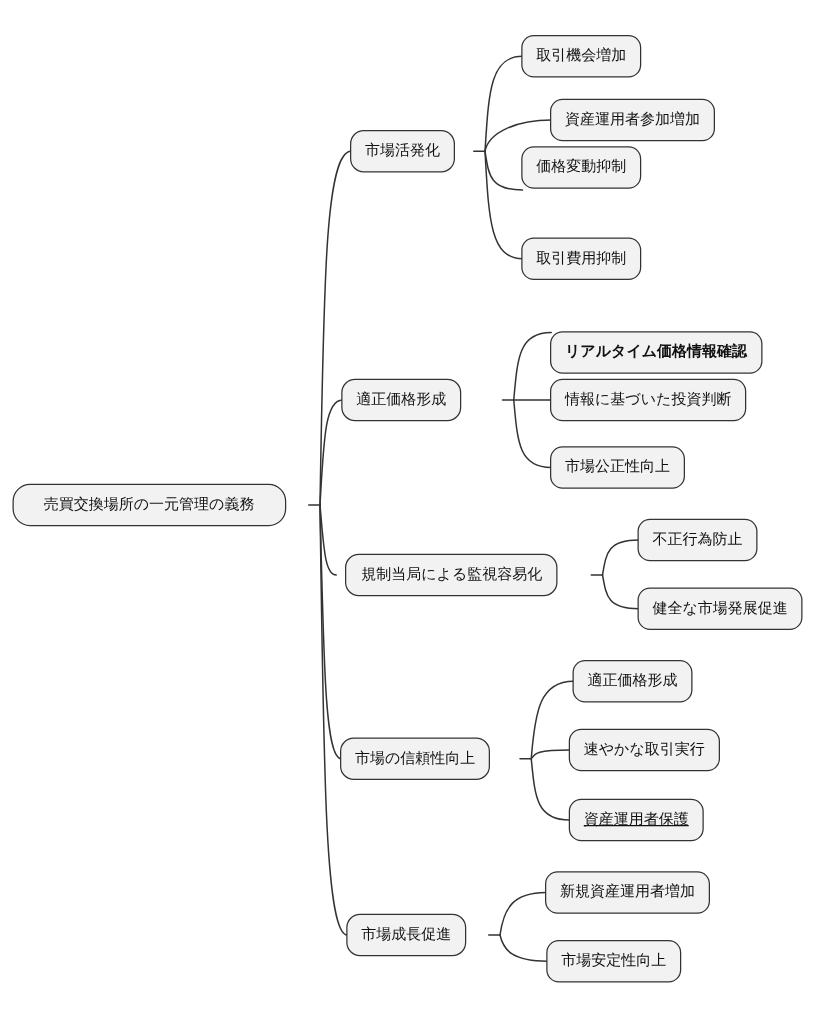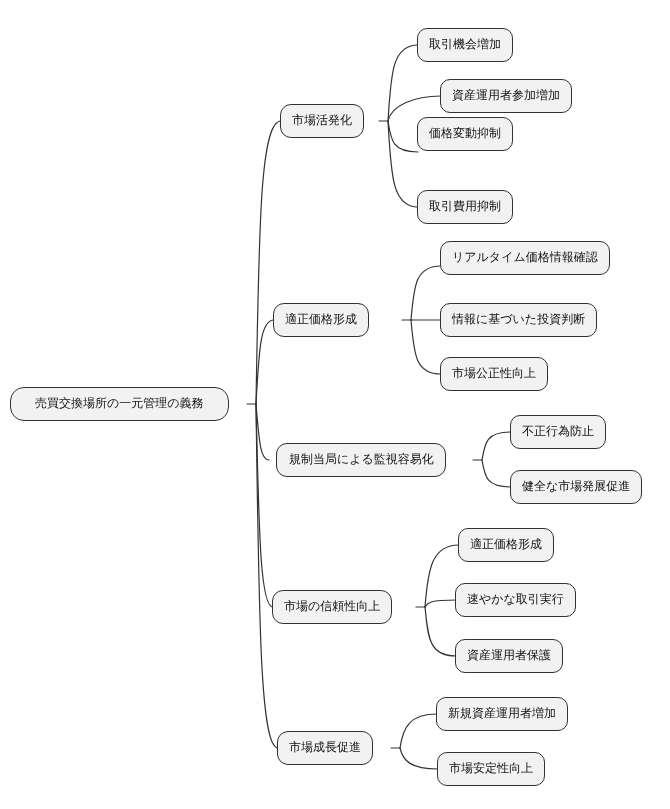--- a/index.html
+++ b/index.html
@@ -78,27 +78,27 @@
       <path d="M 400 748 C 403 761.02 411 769 438 769" fill="none" stroke="#333333" stroke-width="1.2" stroke-linecap="round"></path>
     </svg>
   <div id="nodes">
       <div id="root" class="node root" style="left: 10px; top: 387px;">売買交換場所の一元管理の義務</div>
       <div id="b0" class="node branch" style="left: 280px; top: 104px;">市場活発化</div>
       <div id="b0c0" class="node leaf" style="left: 417px; top: 28px;">取引機会増加</div>
       <div id="b0c1" class="node leaf" style="left: 440px; top: 79px;">資産運用者参加増加</div>
       <div id="b0c2" class="node leaf" style="left: 417px; top: 117px;">価格変動抑制</div>
       <div id="b0c3" class="node leaf" style="left: 417px; top: 190px;">取引費用抑制</div>
       <div id="b1" class="node branch" style="left: 273px; top: 303px;">適正価格形成</div>
-      <div id="b1c0" class="node leaf" style="left: 440px; top: 241px;">リアルタイム価格情報確認</div>
+      <div id="b1c0" class="node leaf" style="left: 440px; top: 265px; font-weight: bold;">リアルタイム価格情報確認</div>
       <div id="b1c1" class="node leaf" style="left: 440px; top: 303px;">情報に基づいた投資判断</div>
       <div id="b1c2" class="node leaf" style="left: 440px; top: 357px;">市場公正性向上</div>
       <div id="b2" class="node branch" style="left: 276px; top: 443px; padding-left: 12px;">規制当局による監視容易化</div>
       <div id="b2c0" class="node leaf" style="left: 510px; top: 415px;">不正行為防止</div>
       <div id="b2c1" class="node leaf" style="left: 510px; top: 470px;">健全な市場発展促進</div>
       <div id="b3" class="node branch" style="left: 272px; top: 590px;">市場の信頼性向上</div>
       <div id="b3c0" class="node leaf" style="left: 458px; top: 528px;">適正価格形成</div>
       <div id="b3c1" class="node leaf" style="left: 455px; top: 583px;">速やかな取引実行</div>
-      <div id="b3c2" class="node leaf" style="left: 455px; top: 639px;">資産運用者保護</div>
+      <div id="b3c2" class="node leaf" style="left: 455px; top: 639px; text-decoration: underline;">資産運用者保護</div>
       <div id="b4" class="node branch" style="left: 277px; top: 731px;">市場成長促進</div>
       <div id="b4c0" class="node leaf" style="left: 436px; top: 697px;">新規資産運用者増加</div>
       <div id="b4c1" class="node leaf" style="left: 437px; top: 752px;">市場安定性向上</div>
     </div>
 </div>
 
 </body></html>

